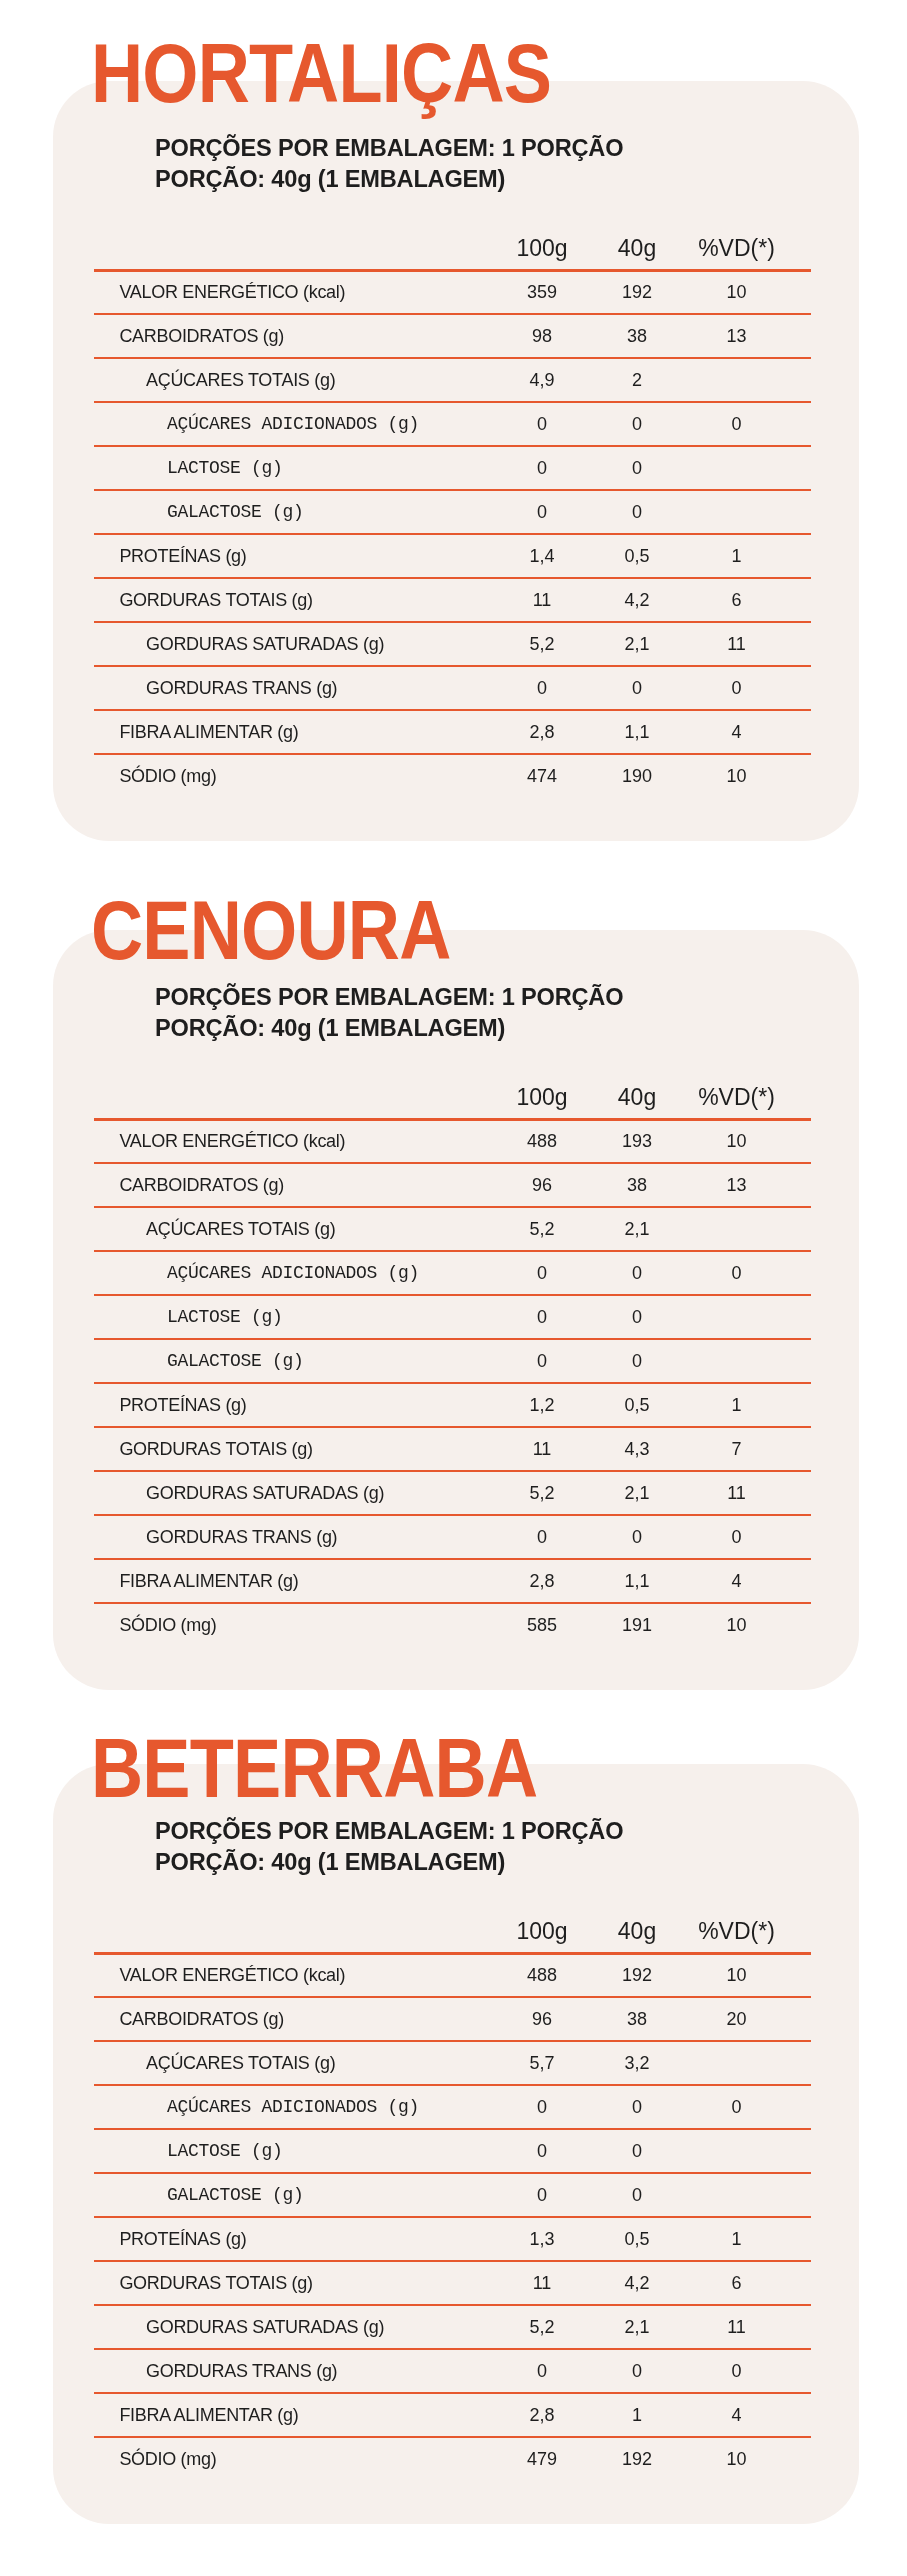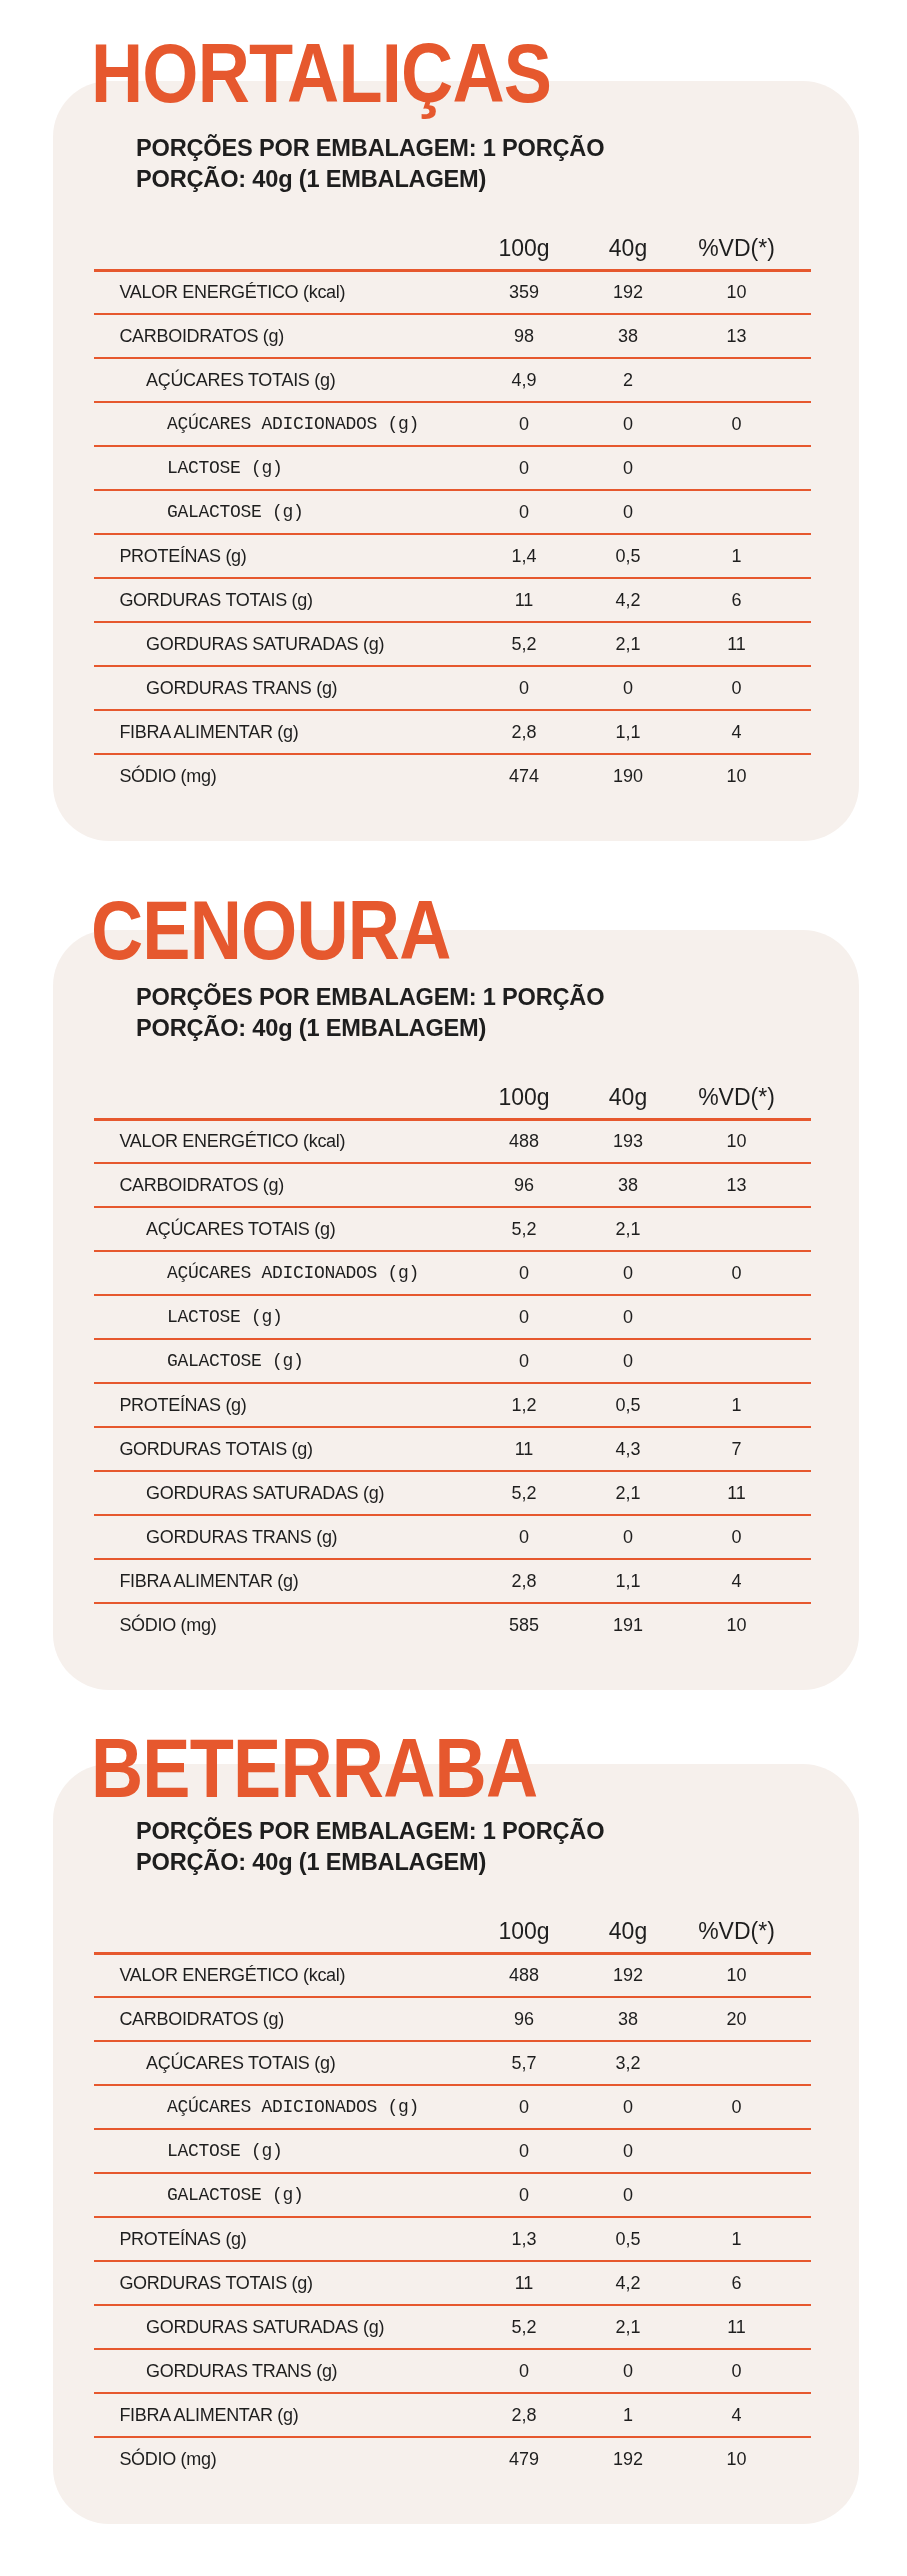--- a/index.html
+++ b/index.html
@@ -25,28 +25,28 @@
   }
   .card{
     position:absolute;left:53px;width:806px;height:760px;
     background:var(--card);border-radius:56px;z-index:1;
   }
   .s0 .title{top:32px}   .s0 .card{top:81px}
   .s1 .title{top:889px}  .s1 .card{top:930px}
   .s2 .title{top:1727px} .s2 .card{top:1764px}
 
   .servings{
-    position:absolute;left:83px;top:52px;
+    position:absolute;left:102px;top:52px;
     font-size:23.6px;font-weight:700;line-height:31px;
     letter-spacing:-0.2px;white-space:nowrap;
   }
   .ntable{position:absolute;left:41px;top:146px;width:717px;}
   .cols{
     display:grid;grid-template-columns:1fr 86px 86px 95px;
-    column-gap:18px;padding-right:27px;box-sizing:border-box;
+    column-gap:9px;padding-right:27px;box-sizing:border-box;
   }
   .thead{
     height:42px;align-items:end;padding-bottom:7.3px;
     font-size:23px;font-weight:500;
   }
   .hcell{text-align:center;white-space:nowrap;}
   .hcell.hlabel{text-align:left;}
   .row{
     height:44px;border-top:2.7px solid var(--accent);
     align-items:center;font-size:18px;

